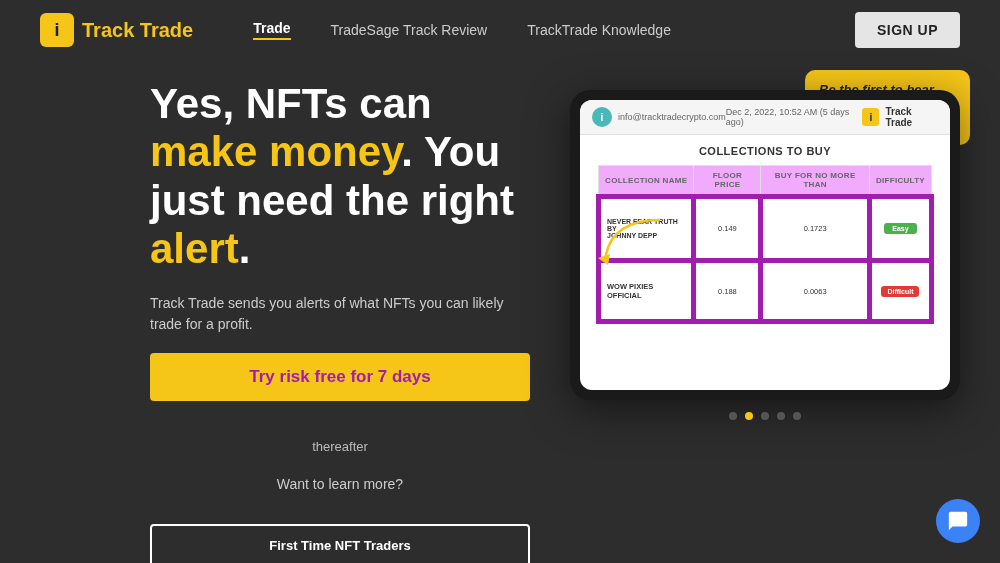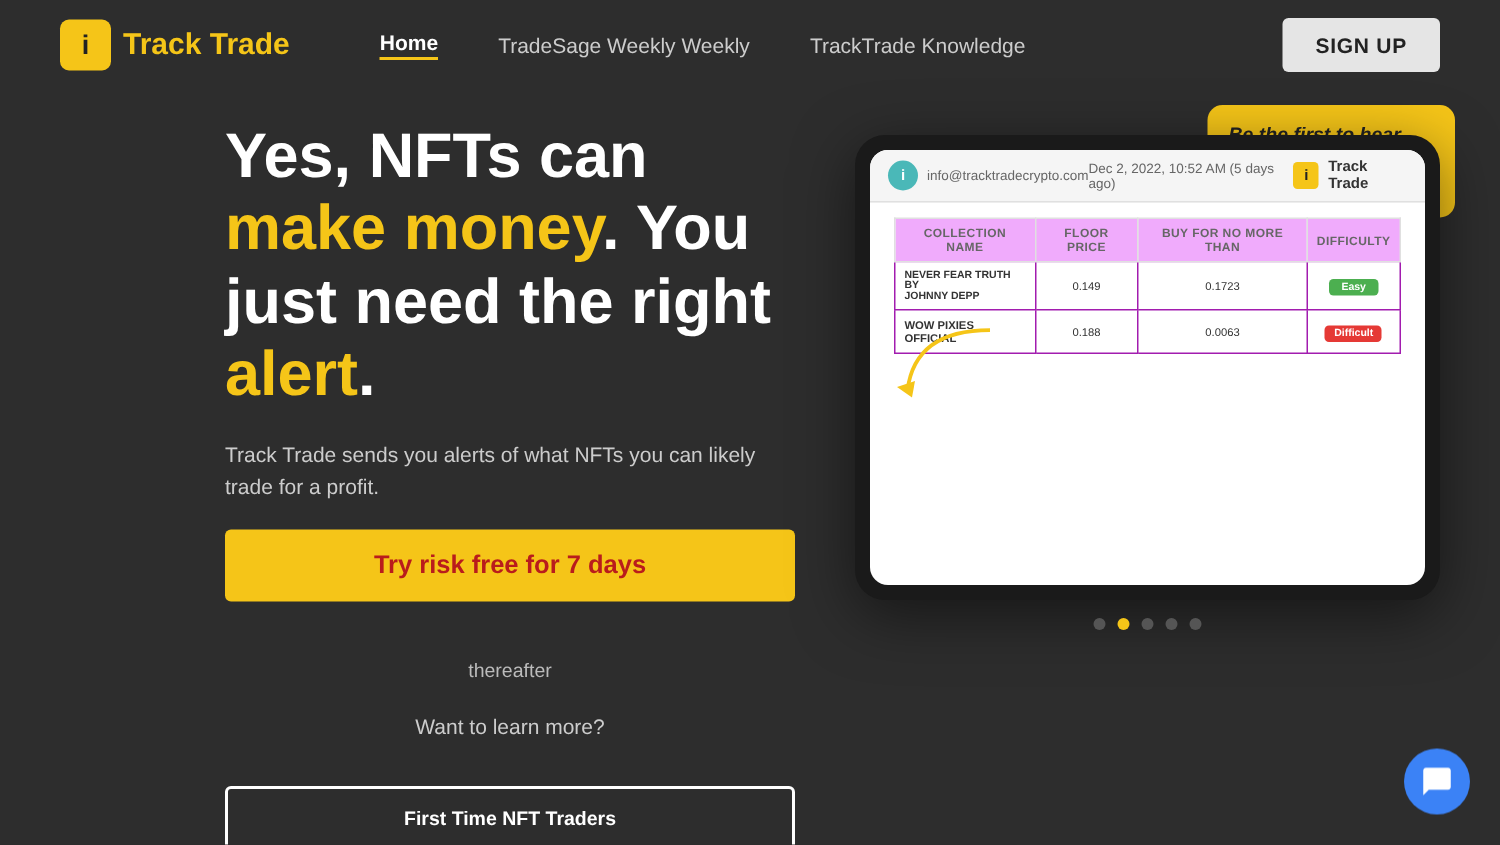--- a/index.html
+++ b/index.html
@@ -99,21 +99,21 @@
     .subtext {
       font-size: 14px;
       color: #ccc;
       margin-bottom: 18px;
       line-height: 1.5;
     }
     .cta-btn {
       display: block;
       width: 100%;
       background-color: #f5c518;
-      color: #b91c1c;
+      color: #a21caf;
       font-weight: 700;
       font-size: 17px;
       padding: 14px;
       border: none;
       border-radius: 4px;
       cursor: pointer;
       text-align: center;
       margin-bottom: 16px;
     }
     .secondary-text {
@@ -236,23 +236,23 @@
     .collections-table th {
       background: #f0abfc;
       color: #666;
       padding: 5px 6px;
       text-align: center;
       border: 1px solid #e0e0e0;
       font-weight: 600;
       letter-spacing: 0.3px;
     }
     .collections-table td {
-      padding: 5px 6px;
-      text-align: center;
-      border: 1px solid #a21caf;
+      padding: 19px 6px;
+      text-align: center;
+      border: 5px solid #a21caf;
       color: #333;
       font-size: 7.5px;
     }
     .collections-table td:first-child {
       text-align: left;
       font-weight: 600;
     }
     .badge-easy {
       background: #4caf50;
       color: #fff;
@@ -340,22 +340,22 @@
   </style>
 </head>
 <body>
 
 <div class="header">
   <div class="logo-area">
     <div class="logo-icon">i</div>
     <span class="logo-text">Track Trade</span>
   </div>
   <nav>
-    <a class="nav-item active">Home</a>
-    <a class="nav-item">TradeSage Weekly Weekly</a>
+    <a class="nav-item active">Trade</a>
+    <a class="nav-item">TradeSage Track Review</a>
     <a class="nav-item">TrackTrade Knowledge</a>
   </nav>
   <button class="signup-btn">SIGN UP</button>
 </div>
 
 <div class="main">
 
   <div class="left-col">
     <h1 class="headline">
       <span>Yes, NFTs can </span><span class="highlight">make money</span><span>. You just need the right </span><span class="highlight">alert</span><span>.</span>
@@ -390,20 +390,21 @@
             <span>info@tracktradecrypto.com</span>
           </div>
           <span>Dec 2, 2022, 10:52 AM (5 days ago)</span>
           <div class="tablet-top-right">
             <div class="tablet-logo-small">i</div>
             <span class="tablet-brand">Track Trade</span>
           </div>
         </div>
 
         <div class="tablet-content">
+          <div class="collections-title">COLLECTIONS TO BUY</div>
           <table class="collections-table">
             <thead>
               <tr>
                 <th>COLLECTION NAME</th>
                 <th>FLOOR PRICE</th>
                 <th>BUY FOR NO MORE THAN</th>
                 <th>DIFFICULTY</th>
               </tr>
             </thead>
             <tbody>

